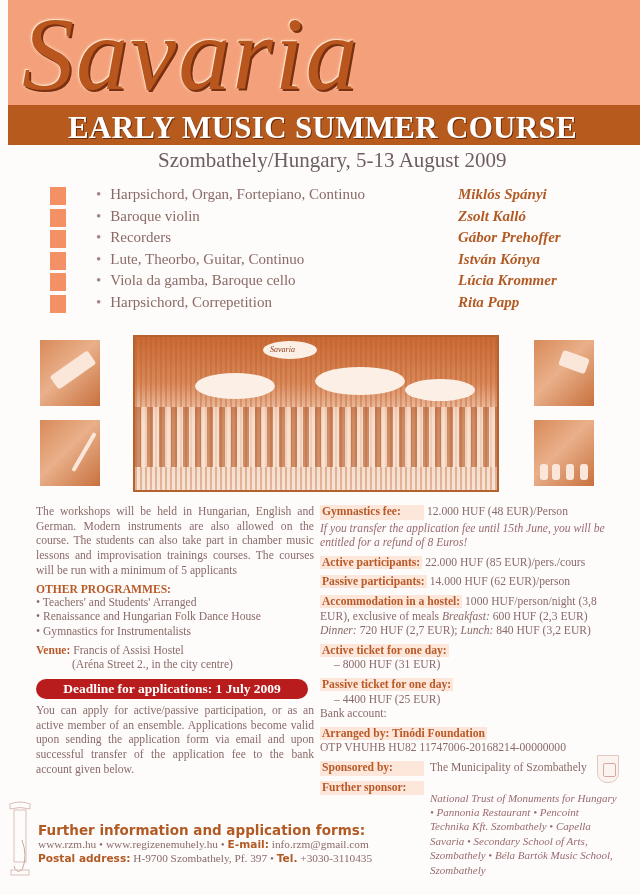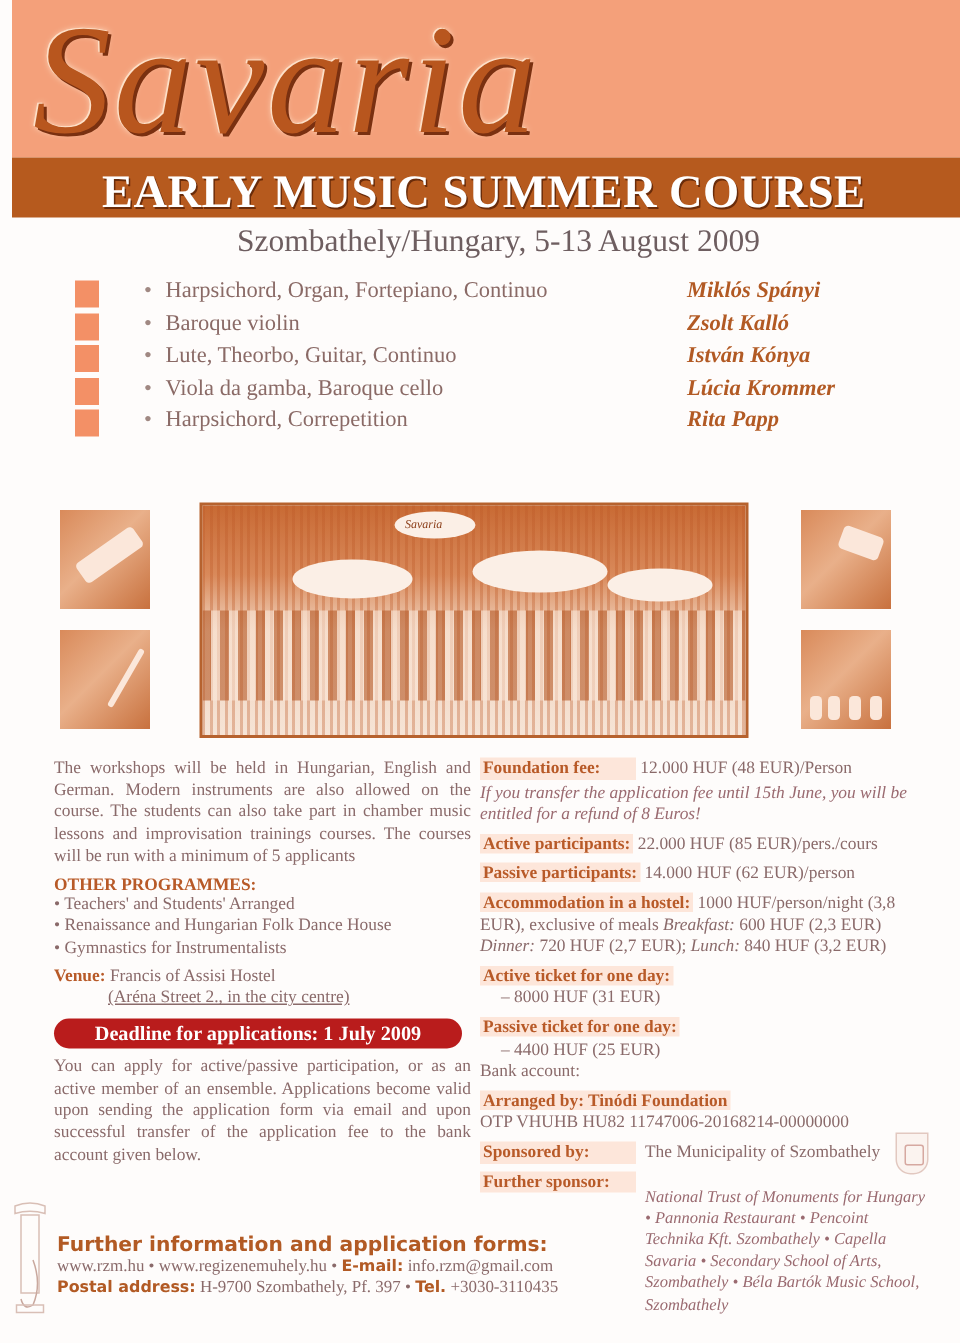--- a/index.html
+++ b/index.html
@@ -67,21 +67,21 @@
     .body-text {
       font-size: 11.6px; line-height: 14.7px; color: #8a6a6a; text-align: justify;
     }
     .section-head {
       font-size: 11.6px; font-weight: bold; color: #b85a28; margin-top: 4px;
     }
     .prog-item { font-size: 11.6px; line-height: 14.7px; color: #8a6a6a; }
     .prog-item::before { content: "• "; }
     .venue { margin-top: 4px; font-size: 11.6px; line-height: 14.7px; color: #8a6a6a; }
     .venue b { color: #b85a28; }
-    .venue .venue-sub { display: block; padding-left: 36px; text-decoration: underline; }
+    .venue .venue-sub { display: block; padding-left: 36px; }
     .deadline {
       margin-top: 6px; width: 272px; height: 20px; border-radius: 10px; background: #b91c1c;
       color: #fff; font-weight: bold; font-size: 13.5px; text-align: center; line-height: 20px;
     }
     .apply-text { margin-top: 5px; }
     .col-right { position: absolute; left: 320px; top: 505px; width: 300px; }
     .row { font-size: 11.6px; line-height: 14.6px; color: #8a6a6a; }
     .lbl {
       font-weight: bold; color: #b85a28; background: #fde6da; padding: 0 2px;
     }
@@ -125,20 +125,25 @@
     <span class="inst">Harpsichord, Organ, Fortepiano, Continuo</span>
     <span class="teacher">Miklós Spányi</span>
   </div>
   <div class="instrument-row">
     <span class="sq"></span>
     <span class="inst">Baroque violin</span>
     <span class="teacher">Zsolt Kalló</span>
   </div>
   <div class="instrument-row">
     <span class="sq"></span>
+    <span class="inst">Recorders</span>
+    <span class="teacher">Gábor Prehoffer</span>
+  </div>
+  <div class="instrument-row">
+    <span class="sq"></span>
     <span class="inst">Lute, Theorbo, Guitar, Continuo</span>
     <span class="teacher">István Kónya</span>
   </div>
   <div class="instrument-row">
     <span class="sq"></span>
     <span class="inst">Viola da gamba, Baroque cello</span>
     <span class="teacher">Lúcia Krommer</span>
   </div>
   <div class="instrument-row">
     <span class="sq"></span>
@@ -183,21 +188,21 @@
     <b>Venue:</b>
     <span>Francis of Assisi Hostel</span>
     <span class="venue-sub">(Aréna Street 2., in the city centre)</span>
   </div>
   <div class="deadline">Deadline for applications: 1 July 2009</div>
   <p class="body-text apply-text">You can apply for active/passive participation, or as an active member of an ensemble. Applications become valid upon sending the application form via email and upon successful transfer of the application fee to the bank account given below.</p>
 </div>
 
 <div class="col-right">
   <div class="row">
-    <span class="lbl fixed">Foundation fee:</span>
+    <span class="lbl fixed">Gymnastics fee:</span>
     <span>12.000 HUF (48 EUR)/Person</span>
   </div>
   <div class="note">If you transfer the application fee until 15th June, you will be entitled for a refund of 8 Euros!</div>
   <div class="row gap">
     <span class="lbl">Active participants:</span>
     <span>22.000 HUF (85 EUR)/pers./cours</span>
   </div>
   <div class="row gap">
     <span class="lbl">Passive participants:</span>
     <span>14.000 HUF (62 EUR)/person</span>

